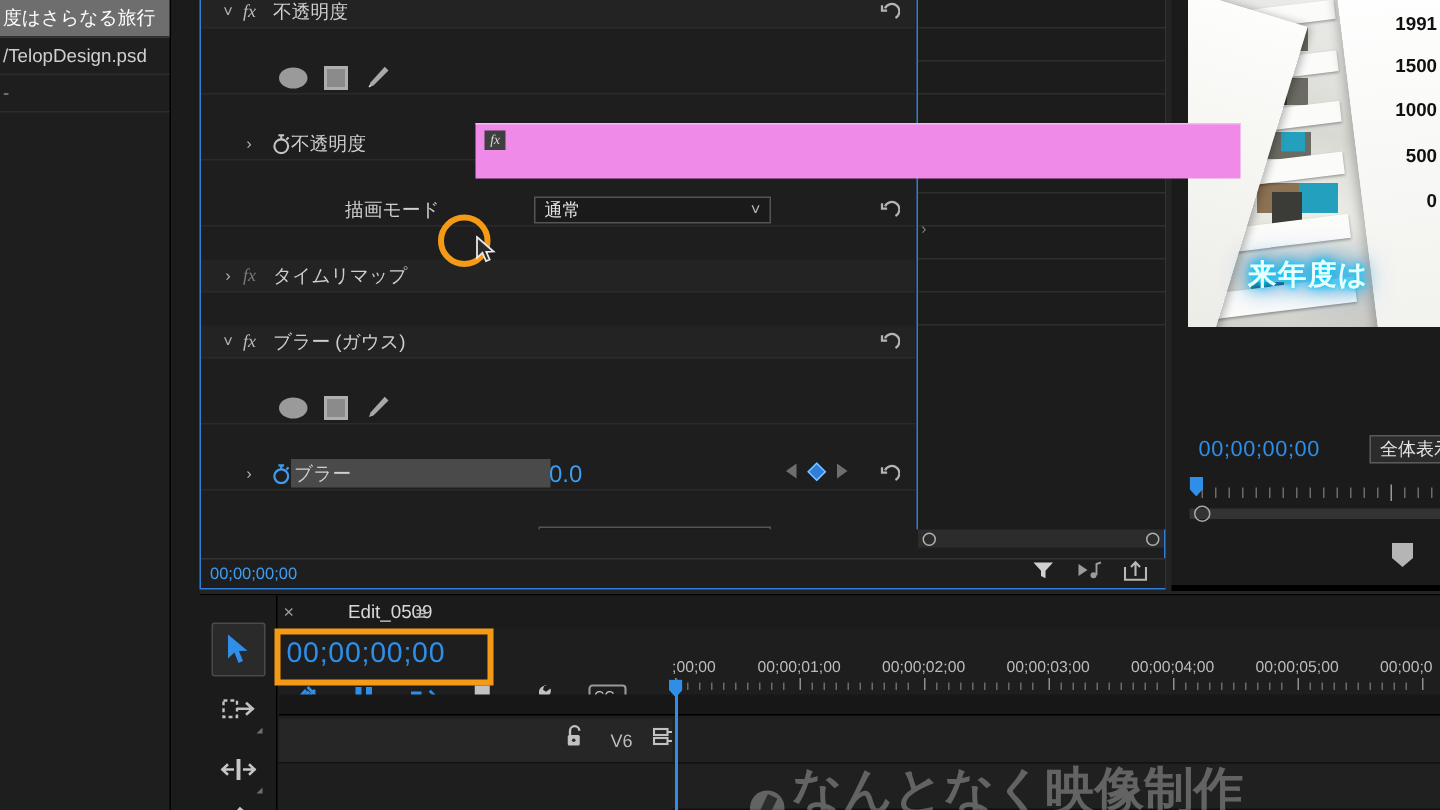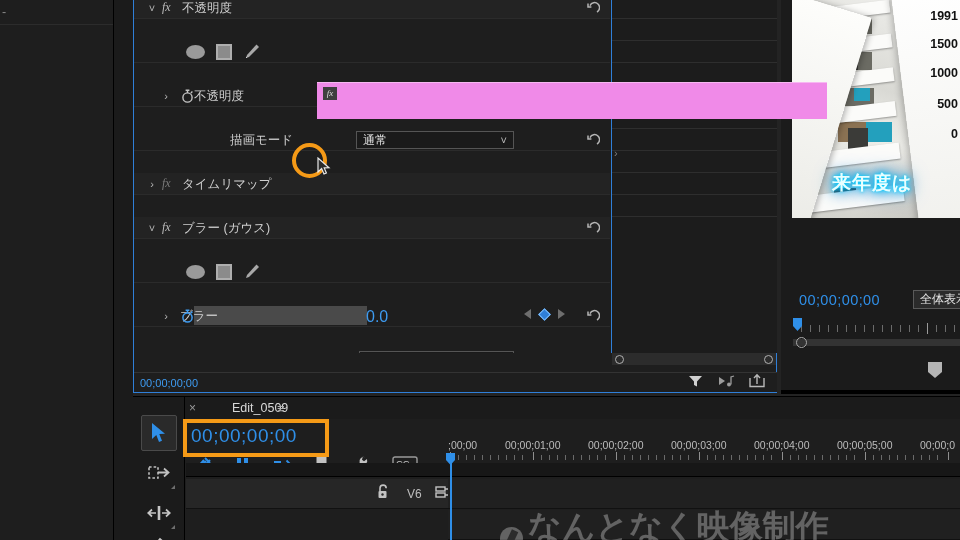--- a/index.html
+++ b/index.html
@@ -47,21 +47,21 @@
     position:absolute; left:28px; top:3px;
     font-style: italic; font-family: "Liberation Serif", serif;
     font-size: 12px; color:#bdbdbd;
   }
   .row .fx.dim { color:#7a7a7a; }
   .row .lbl {
     position:absolute; left:48px; top:3px; font-size:12.5px; color:#cfcfcf;
     white-space: nowrap;
   }
   .row .lbl.indent { left: 60px; }
-  .row .lbl.indent2 { left: 46px; text-align: right; }
+  .row .lbl.indent2 { left: 62px; text-align: right; }
   .row .lbl.deep { left: 96px; }
   .row .reset {
     position:absolute; right:10px; top:4px; width:14px; height:14px;
   }
   .row .val {
     position:absolute; left:232px; top:3px; font-size:16px; color:#3e9bf0;
   }
   
   .sw { position:absolute; left:47px; top:4px; width:13px; height:14px; }
   .sw.blue path, .sw.blue circle { stroke:#3e9bf0 !important; }
@@ -254,20 +254,22 @@
   }
   #wm-logo { width:23px; height:23px; border-radius:50%; background:rgba(255,255,255,0.30); position:relative;}
   #wm-logo::after{content:"";position:absolute;left:8px;top:3px;width:7px;height:17px;background:#2c2c2c;transform:rotate(25deg);}
 </style>
 </head>
 <body>
 
 <div id="app">
 
   <div id="left-panel">
+    <div class="lp-row sel">度はさらなる旅行</div>
+    <div class="lp-row path">/TelopDesign.psd</div>
     <div class="lp-row blank">-</div>
   </div>
   <div id="left-gap"></div>
 
   <div id="ec-panel">
 
     <div id="ec-rows">
 
       <div class="row hdr" style="top:0">
         <span class="twirl">˅</span>

